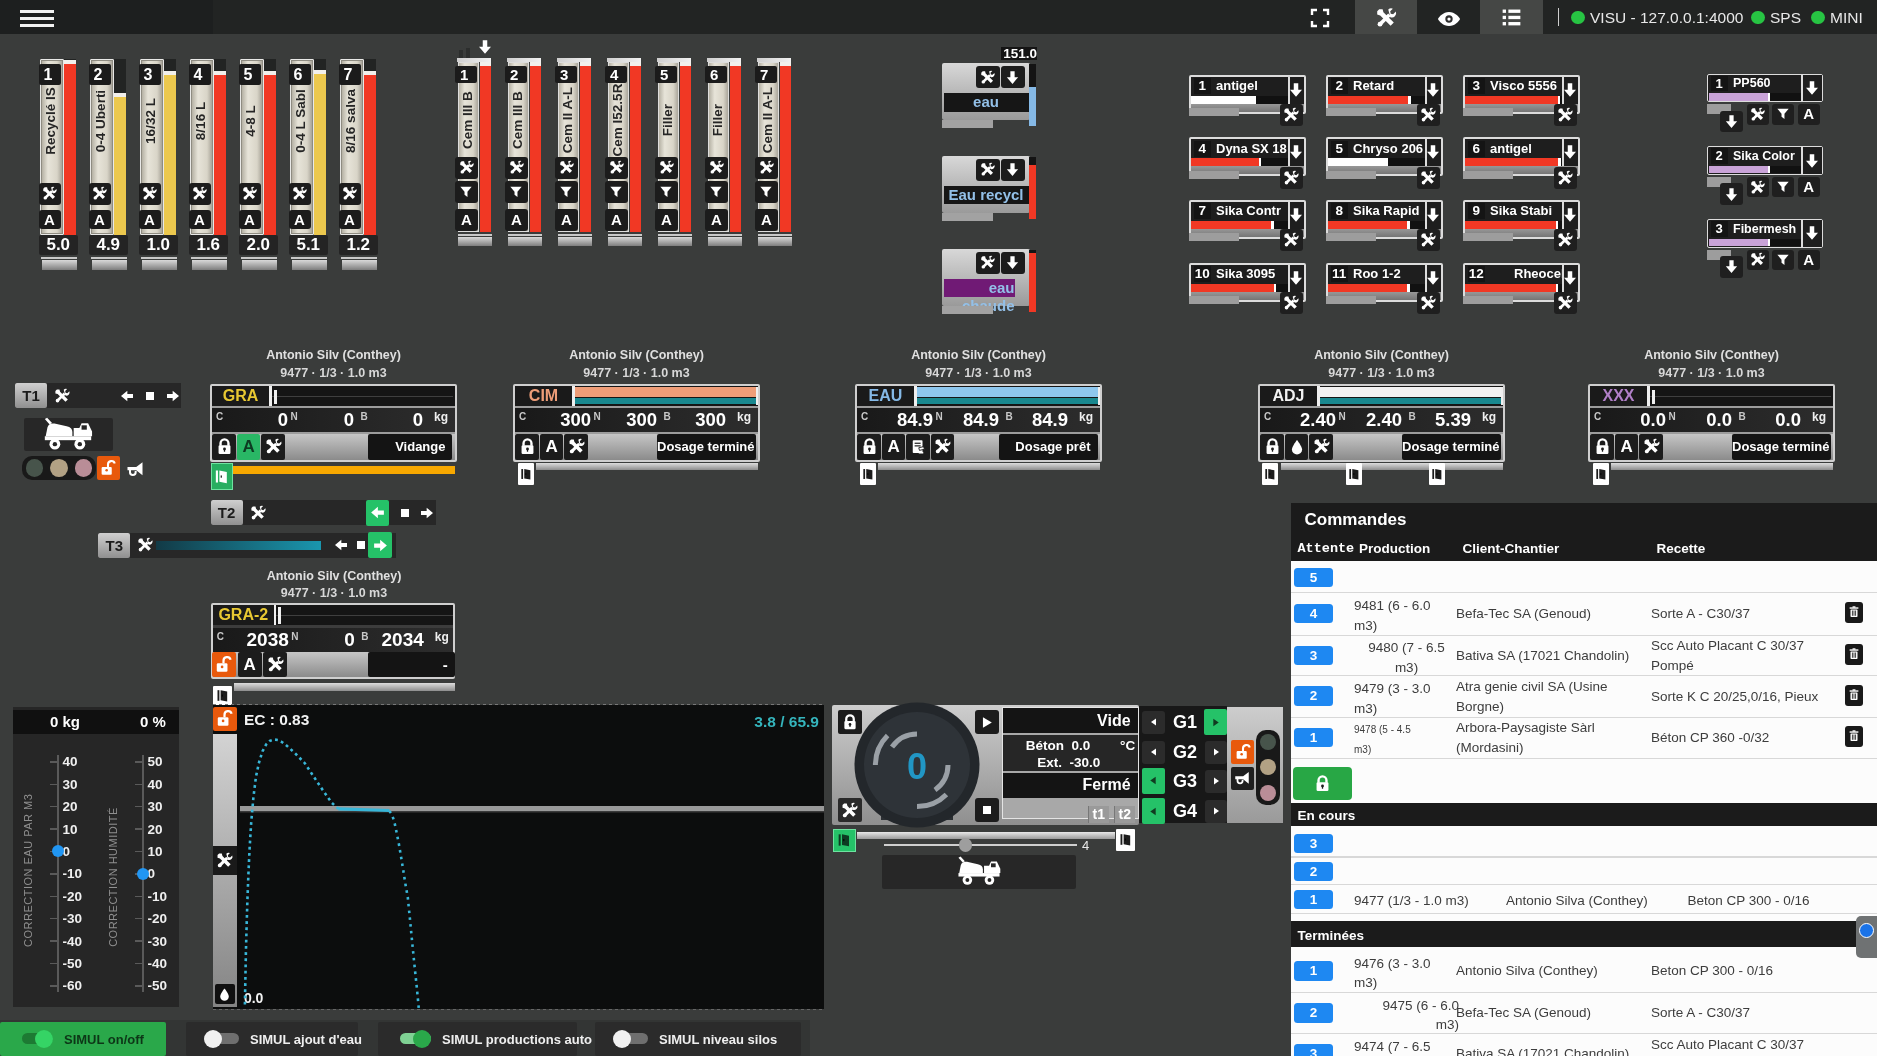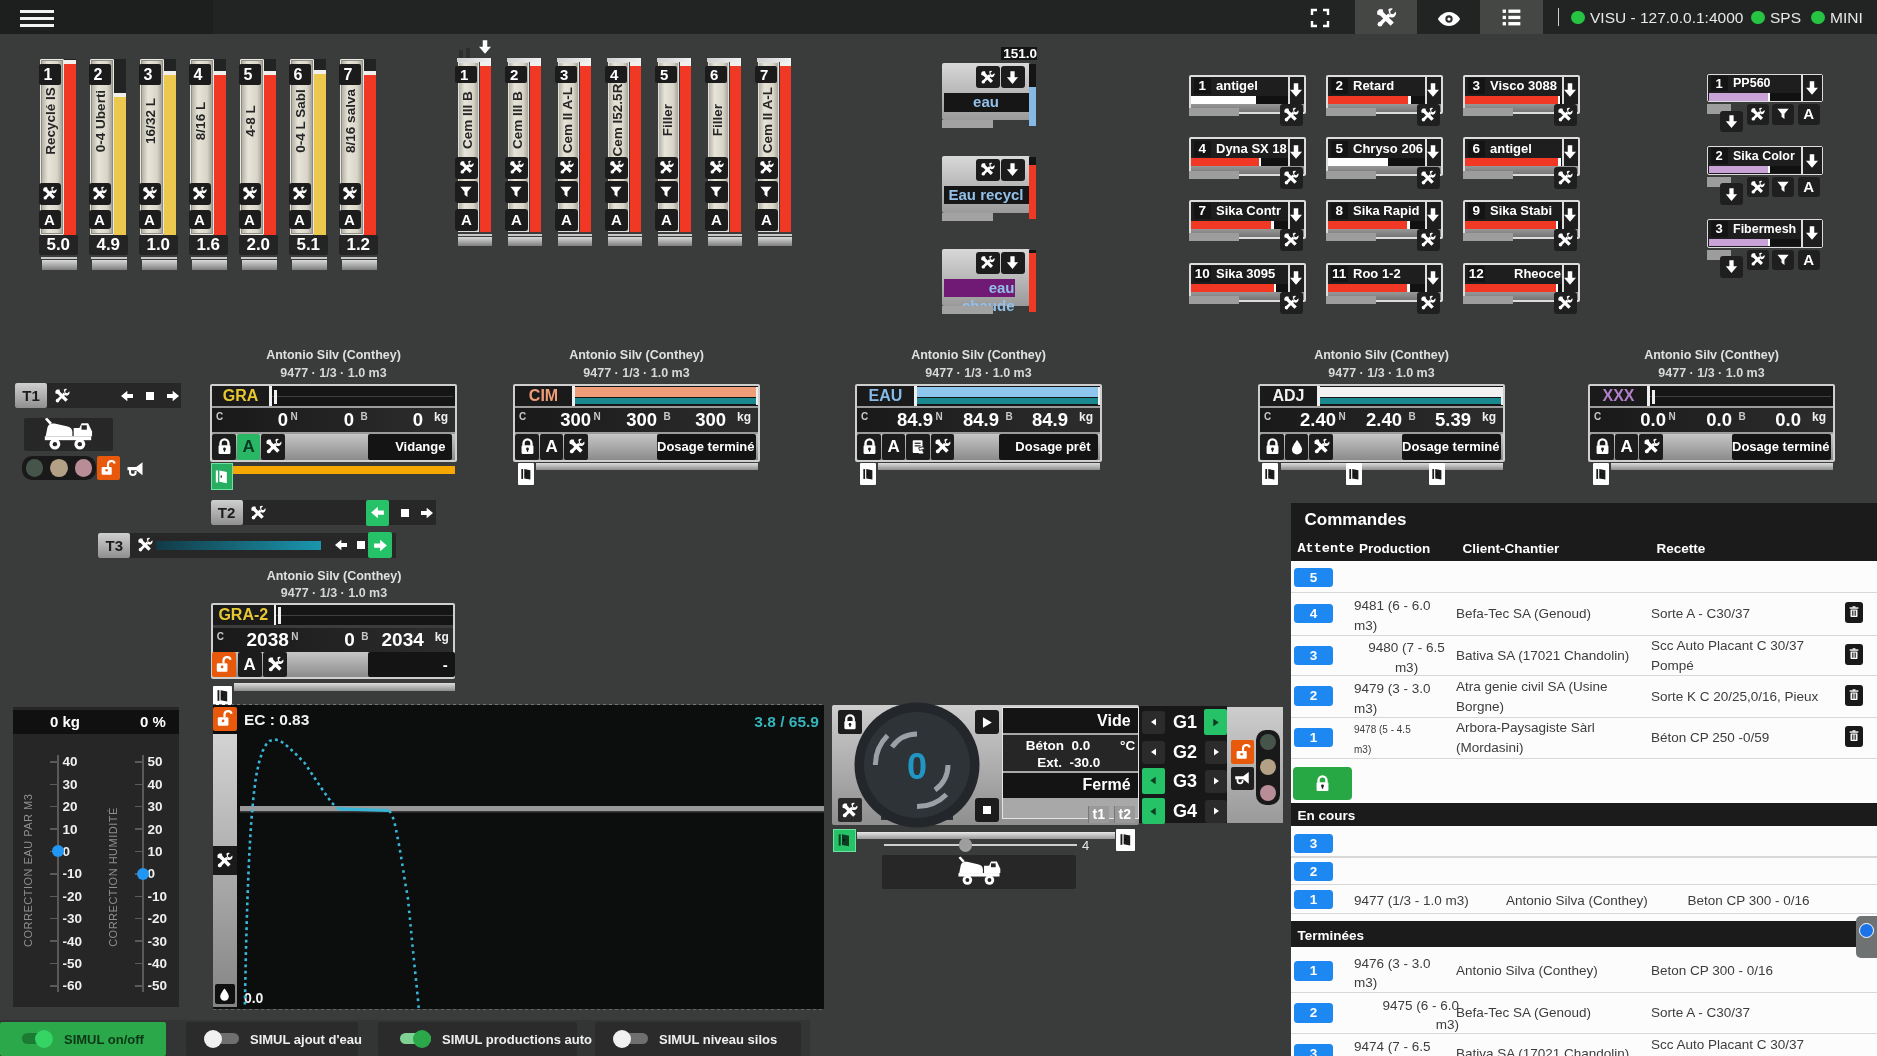--- a/index.html
+++ b/index.html
@@ -455,21 +455,21 @@
     <svg width="18" height="18" viewBox="0 0 24 24">
       <path d="M5.2 3.2 L8.6 3.2 L9.4 6.2 L19.8 16.6 L16.6 19.8 L6.2 9.4 L3.2 8.6 L3.2 5.2 Z" fill="#fff"></path>
       <path d="M4.4 17.2 L14.2 7.4 L16.8 10.0 L7.0 19.8 Z" fill="#fff"></path>
       <circle cx="6" cy="18.2" r="2.4" fill="#fff"></circle>
       <path d="M14.2 2.6 a4.6 4.6 0 0 1 5.0 -1.0 l-2.9 2.9 l0.6 2.6 l2.6 0.6 l2.9 -2.9 a4.6 4.6 0 0 1 -6.0 6.0 z" transform="translate(1.2,1.2) scale(0.92)" fill="#fff"></path>
     </svg>
   </div>
 <div style="position:absolute;left:1463px;top:74.5px;width:117px;height:39px;background:linear-gradient(#2c2c2c 0 72%,#9c9c9c 74%,#757575);border:2px solid #dcdcdc;border-radius:2px;"></div>
 <div style="position:absolute;left:1465px;top:76.5px;width:96.5px;height:19px;background:#1e1e1e;"></div>
 <div style="position:absolute;left:1467.5px;top:78.0px;width:17.5px;height:16px;background:#141414;color:#fff;font-weight:700;font-size:13.5px;line-height:16px;text-align:center;">3</div>
-<div style="position:absolute;left:1490px;top:79.0px;width:70px;height:14px;color:#fff;font-weight:700;font-size:13px;line-height:14px;white-space:nowrap;">Visco 3088</div>
+<div style="position:absolute;left:1490px;top:79.0px;width:70px;height:14px;color:#fff;font-weight:700;font-size:13px;line-height:14px;white-space:nowrap;">Visco 5556</div>
 <div style="position:absolute;left:1465px;top:95.5px;width:96.5px;height:8px;background:#111;"></div>
 <div style="position:absolute;left:1465px;top:95.5px;width:92.64px;height:8px;background:#f13824;"></div>
 <div style="position:absolute;left:1557.64px;top:95.5px;width:2.5px;height:8px;background:#fff;"></div>
 <div style="position:absolute;left:1561.5px;top:76.5px;width:2px;height:27px;background:#dcdcdc;"></div>
 <div style="position:absolute;left:1563.5px;top:76.5px;width:14.5px;height:27px;background:#1e1e1e;"></div>
 <div class="ic" style="position:absolute;left:1559.5px;top:77.5px;width:20px;height:24px;">
     <svg width="18" height="18" viewBox="0 0 24 24">
       <path d="M9 3 h6 v8.5 h5 L12 21 L4 11.5 h5 z" fill="#fff"></path>
     </svg>
   </div>
@@ -1465,21 +1465,21 @@
       <g stroke="#1c1c1c" stroke-width="1.4">
         <path d="M9.3 9.5 v9"></path>
         <path d="M12 9.5 v9"></path>
         <path d="M14.7 9.5 v9"></path>
       </g>
     </svg>
   </div>
 <div style="position:absolute;left:1294.2px;top:727.5999999999999px;width:38.4px;height:19.5px;background:#1e88f2;border-radius:3.5px;color:#fff;font-weight:700;font-size:13.5px;line-height:19.5px;text-align:center;">1</div>
 <div style="position:absolute;left:1354.0px;top:720.3px;width:105px;height:48px;color:#3d3d3d;font-size:10px;line-height:19.5px;white-space:nowrap;">9478 (5 - 4.5<br>m3)</div>
 <div style="position:absolute;left:1456.0px;top:718.3px;width:195px;height:48px;color:#3d3d3d;font-size:13.5px;line-height:19.5px;white-space:nowrap;">Arbora-Paysagiste Sàrl<br>(Mordasini)</div>
-<div style="position:absolute;left:1651.0px;top:727.8px;width:195px;height:48px;color:#3d3d3d;font-size:13.5px;line-height:19.5px;white-space:nowrap;">Béton CP 250 -0/59</div>
+<div style="position:absolute;left:1651.0px;top:727.8px;width:195px;height:48px;color:#3d3d3d;font-size:13.5px;line-height:19.5px;white-space:nowrap;">Béton CP 360 -0/32</div>
 <div class="ic" style="position:absolute;left:1844.5px;top:725.8px;width:18.5px;height:21px;background:#191919;border-radius:3px;">
     <svg width="14" height="14" viewBox="0 0 24 24">
       <rect x="6" y="7.5" width="12" height="13" rx="1.2" fill="#fff"></rect>
       <rect x="4.5" y="4" width="15" height="2.4" fill="#fff"></rect>
       <rect x="9.5" y="2.2" width="5" height="2.4" fill="#fff"></rect>
       <g stroke="#1c1c1c" stroke-width="1.4">
         <path d="M9.3 9.5 v9"></path>
         <path d="M12 9.5 v9"></path>
         <path d="M14.7 9.5 v9"></path>
       </g>

